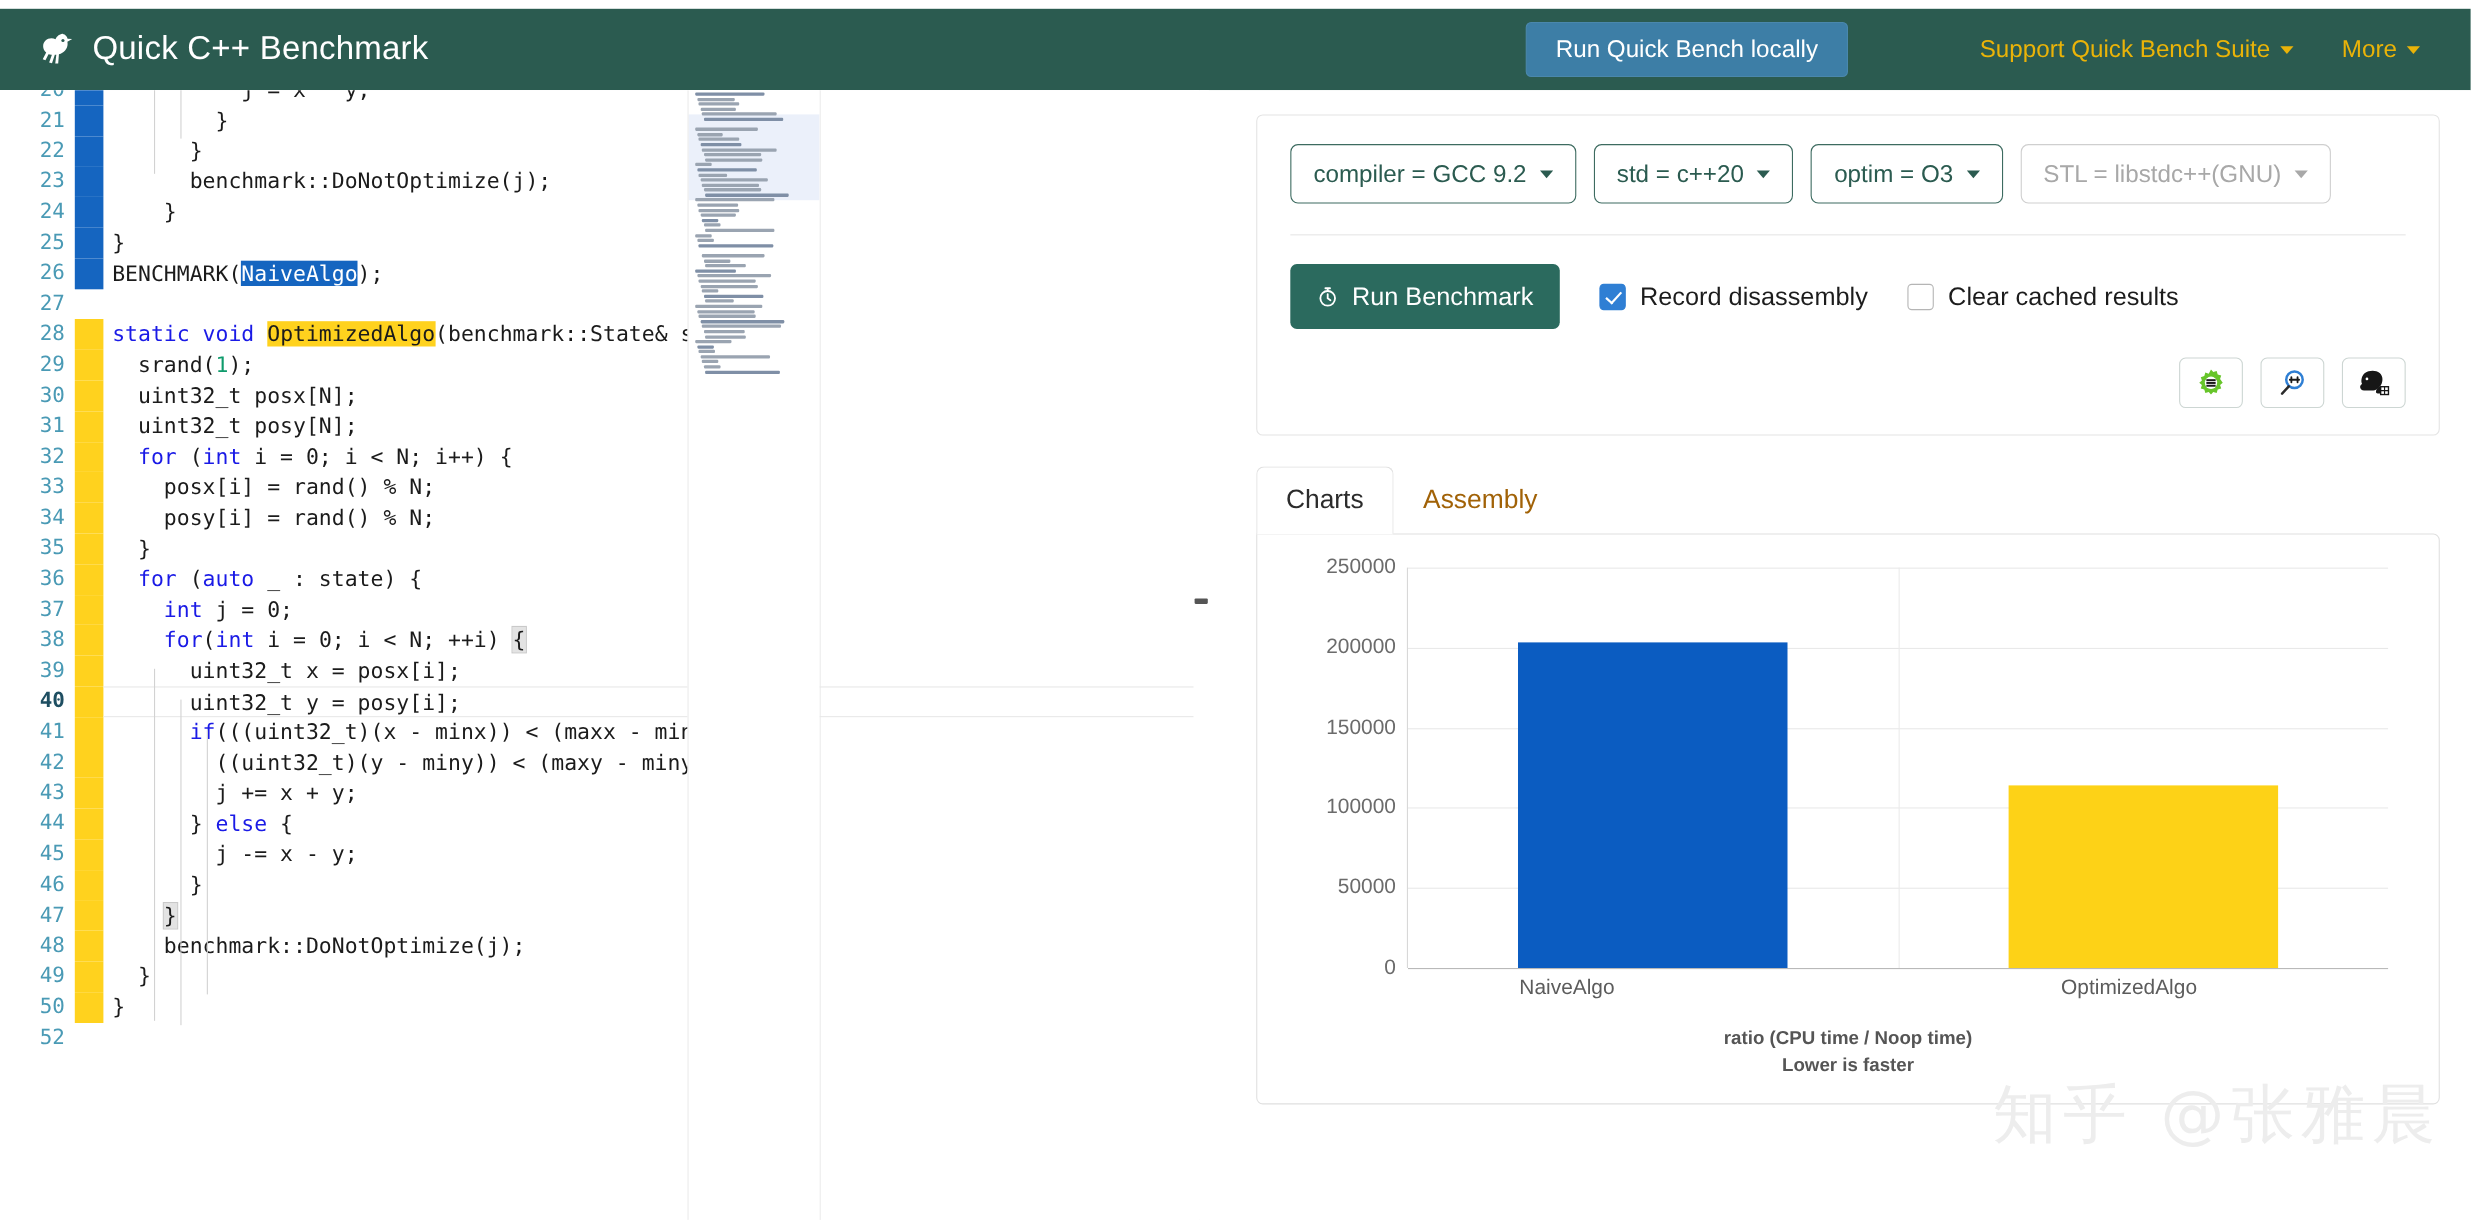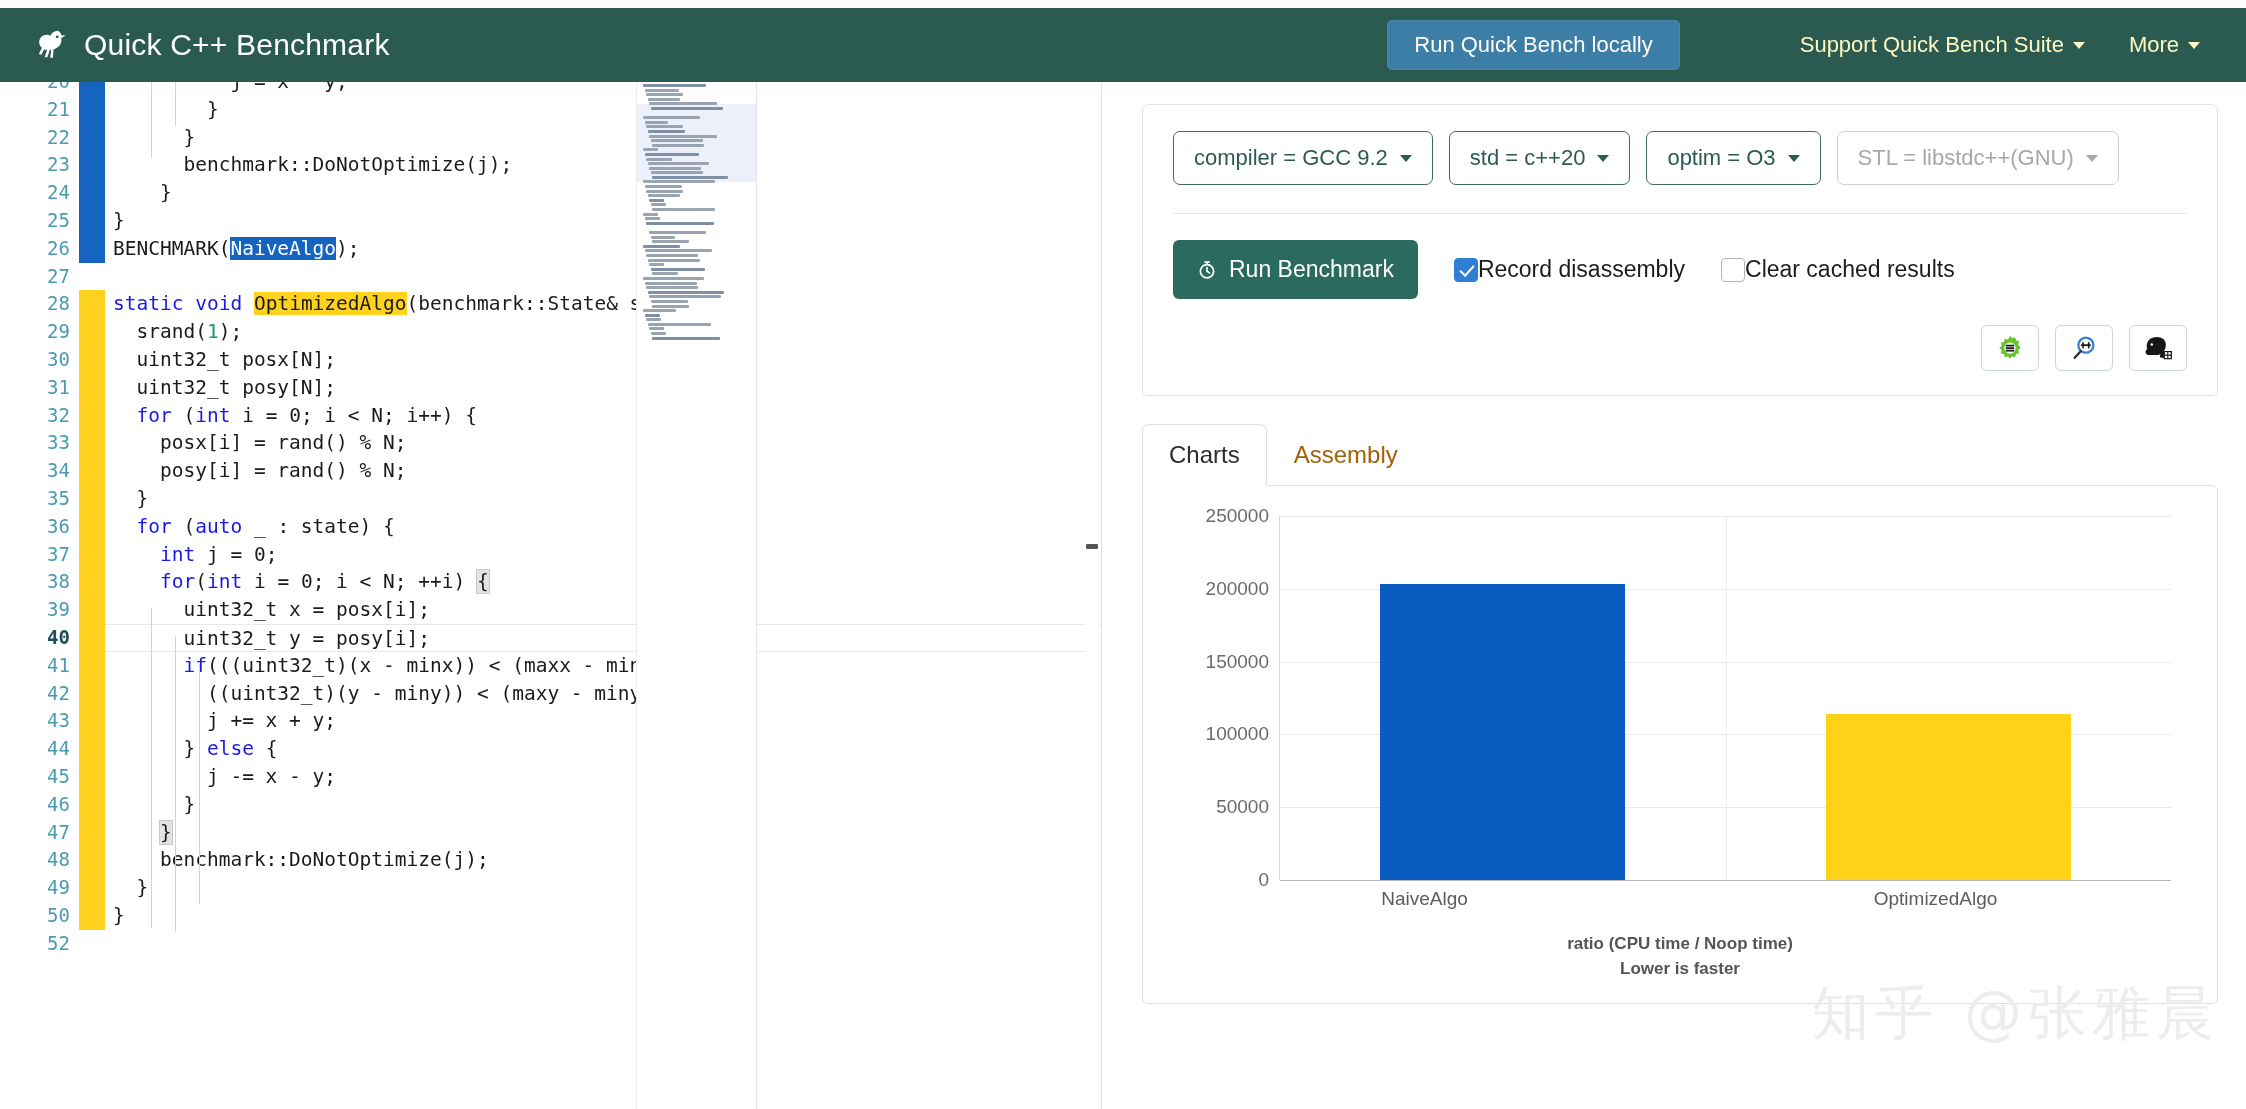--- a/index.html
+++ b/index.html
@@ -26,38 +26,37 @@
   .nav-spacer { flex: 1; }
   .run-local-btn {
     background: #3d7ea6; color: #ffffff;
     border: 1px solid #4a87ac; border-radius: 5px;
     font-size: 22px; padding: 13px 26px; line-height: 1;
     cursor: pointer; white-space: nowrap;
     font-family: "Liberation Sans", sans-serif;
   }
   .nav-right { display: flex; align-items: center; gap: 44px; margin-left: 120px; margin-right: 8px; }
   .nav-link {
-    color: #fef9c3; font-size: 22px; white-space: nowrap; cursor: pointer;
+    color: #eab308; font-size: 22px; white-space: nowrap; cursor: pointer;
     display: flex; align-items: center; gap: 9px;
   }
   .caret {
     width: 0; height: 0; display: inline-block;
     border-left: 6px solid transparent; border-right: 6px solid transparent;
     border-top: 7px solid currentColor;
   }
 
   
   .workspace { position: absolute; left: 0; top: 82px; right: 0; bottom: 0; background: #fff; }
 
   
   .editor-pane {
     position: absolute; left: 0; top: 0; width: 1091px; bottom: 0;
     background: #ffffff; overflow: hidden;
     border-right: 1px solid #e2e2e2;
-    margin-left: 11px;
   }
   .editor-scroll { position: absolute; left: 0; top: -14px; right: 0; bottom: 0; }
   .code-row { display: flex; height: 27.8px; align-items: stretch; position: relative; }
   .gutter {
     width: 68px; flex: 0 0 68px; text-align: right;
     padding-right: 9px; color: #4a9ab5; font-size: 19px;
     font-family: "DejaVu Sans Mono", monospace;
     line-height: 27.8px; background: #fff; user-select: none;
   }
   .gutter.cur { color: #1e4e61; font-weight: bold; }
@@ -123,21 +122,21 @@
   }
   .opt-btn.disabled { border-color: #cfcfcf; color: #a8a8a8; }
   .hr { height: 1px; background: #e6e6e6; margin: 28px 0 26px 0; }
   .action-row { display: flex; align-items: center; gap: 22px; }
   .run-btn {
     background: #2b6a5e; color: #fff; border: none; border-radius: 6px;
     font-size: 23px; padding: 16px 24px; display: flex; align-items: center; gap: 12px;
     cursor: pointer; white-space: nowrap; font-family: "Liberation Sans", sans-serif;
   }
   .stopwatch { width: 20px; height: 20px; }
-  .chk-wrap { display: flex; align-items: center; cursor: pointer; margin-left: 14px; }
+  .chk-wrap { display: flex; align-items: center; gap: 13px; cursor: pointer; margin-left: 14px; }
   .chk {
     width: 24px; height: 24px; border-radius: 4px; border: 1.6px solid #b5b5b5;
     background: #fff; flex: 0 0 24px; position: relative;
   }
   .chk.on { background: #2f7fd4; border-color: #2f7fd4; }
   .chk.on::after {
     content: ""; position: absolute; left: 8px; top: 3px; width: 6px; height: 12px;
     border: solid #fff; border-width: 0 2.6px 2.6px 0; transform: rotate(42deg);
   }
   .chk-label { font-size: 23px; color: #1c1c1c; white-space: nowrap; }

